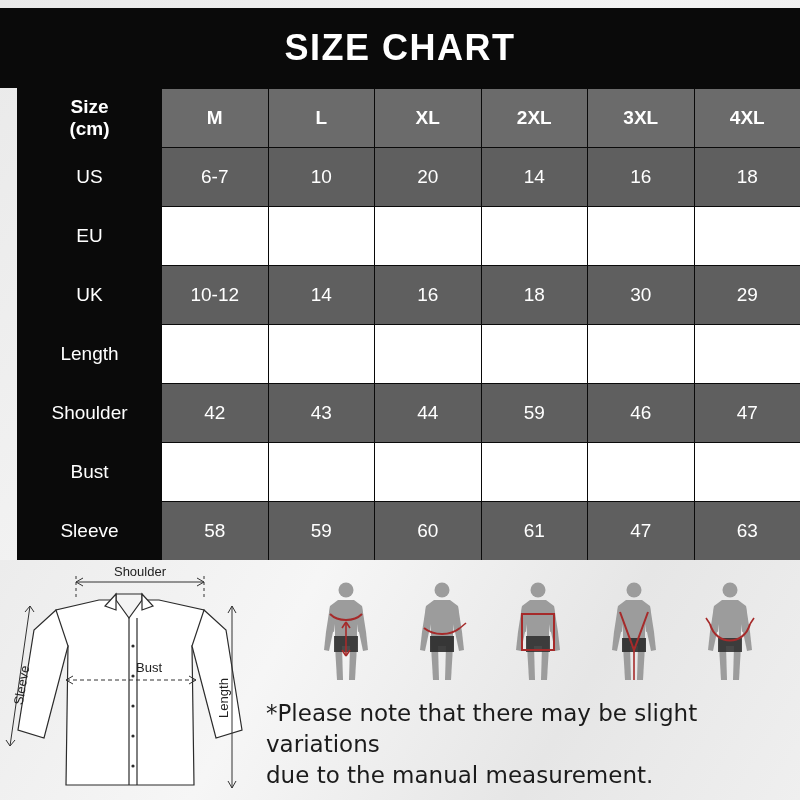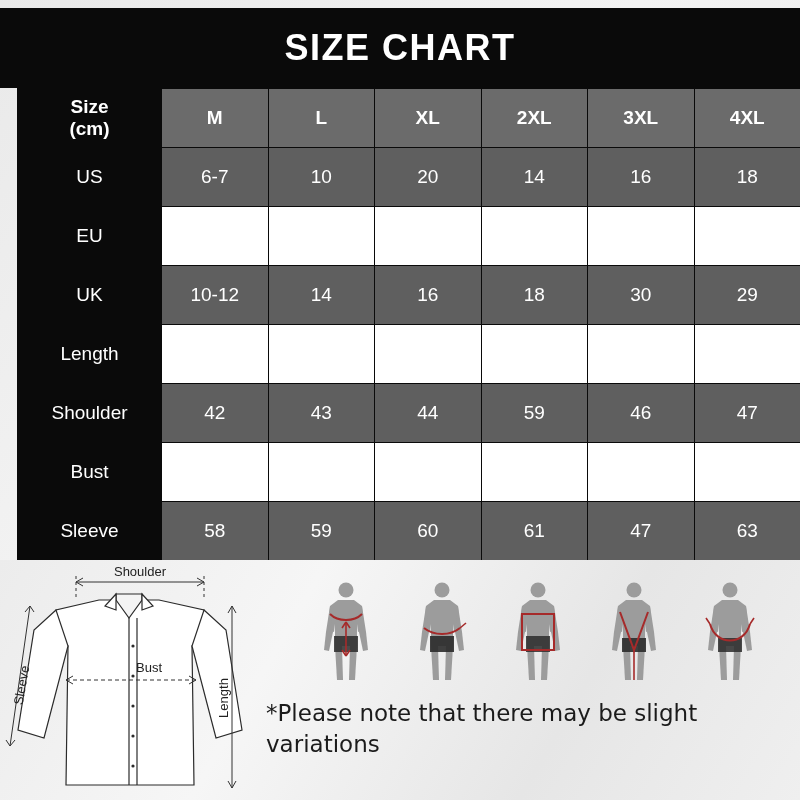--- a/index.html
+++ b/index.html
@@ -348,17 +348,18 @@
             <use href="#bodyfig"></use>
             <rect x="18" y="58" width="24" height="14" fill="#2b2b2b" opacity="0.85"></rect>
             <path d="M10 44 C16 66 44 66 50 44" stroke="#a62a2a" stroke-width="2" fill="none"></path>
             <path d="M10 44 l-4 -6 M50 44 l4 -6" stroke="#a62a2a" stroke-width="1.6" fill="none"></path>
           </g>
         </svg>
       </div>
 
       <div class="note">
         <span>*Please note that there may be slight variations</span>
+        <span>due to the manual measurement.</span>
       </div>
 
     </div>
   </div>
 </div>
 
 </body></html>

